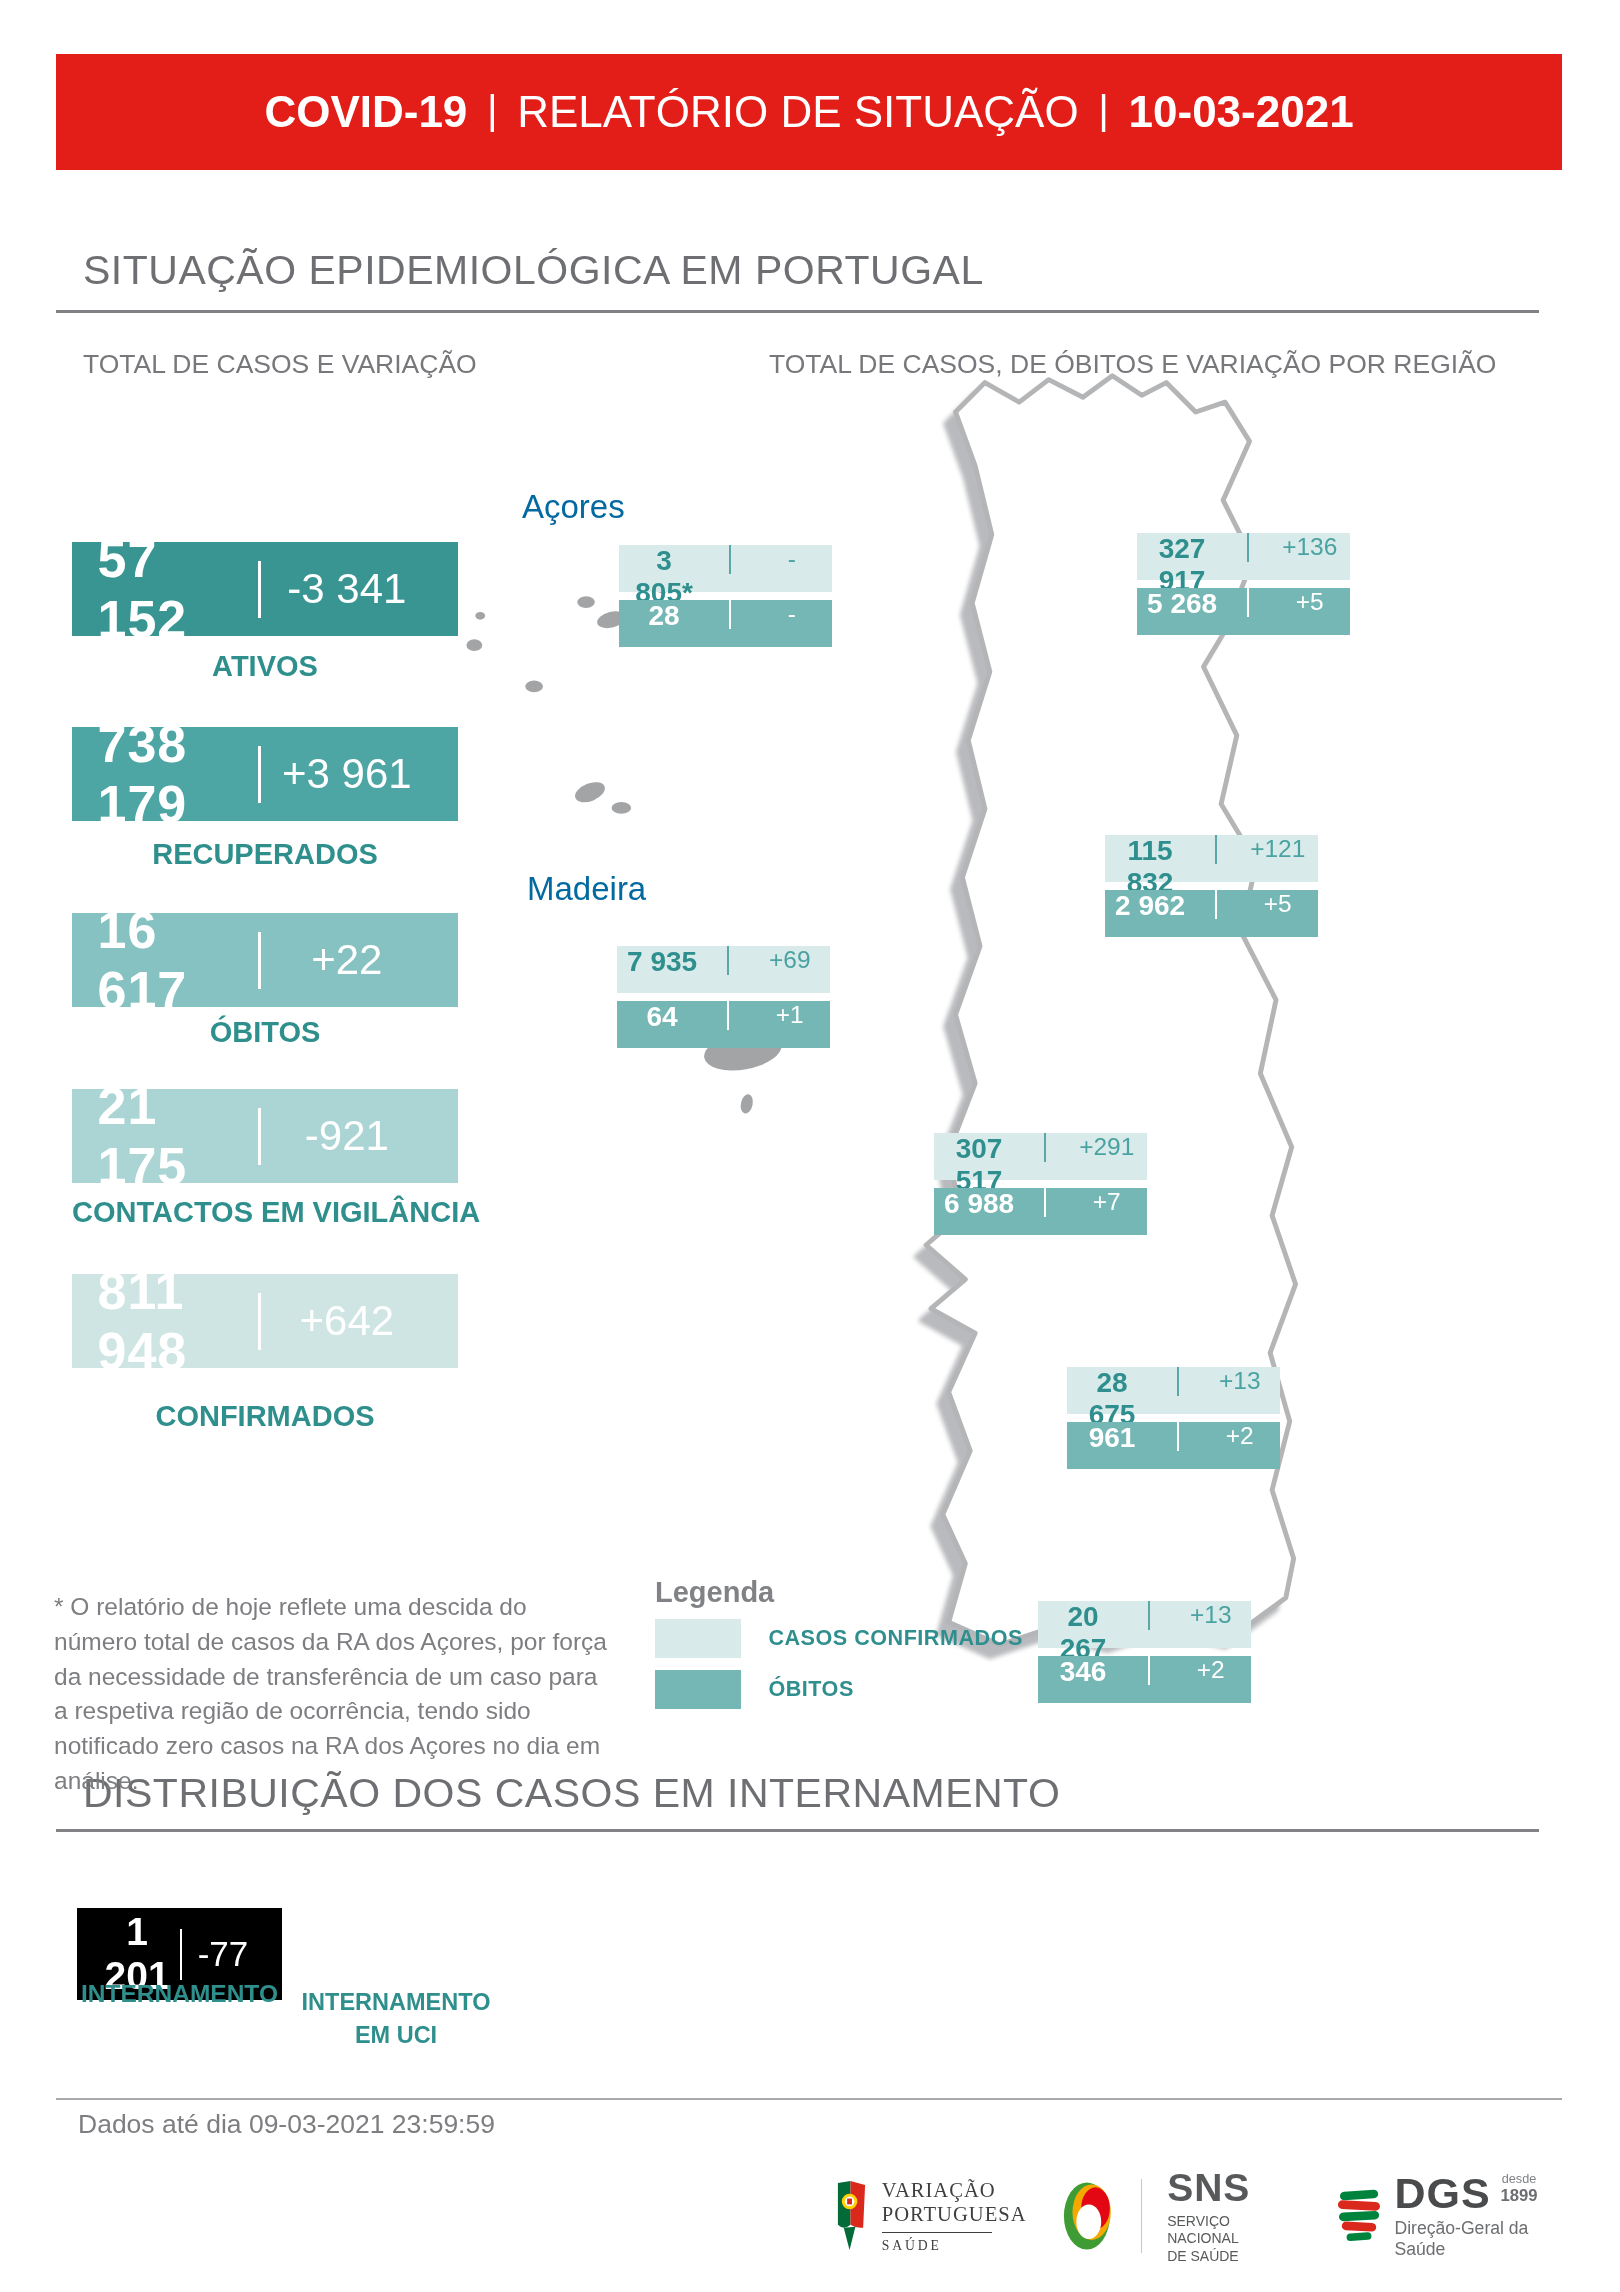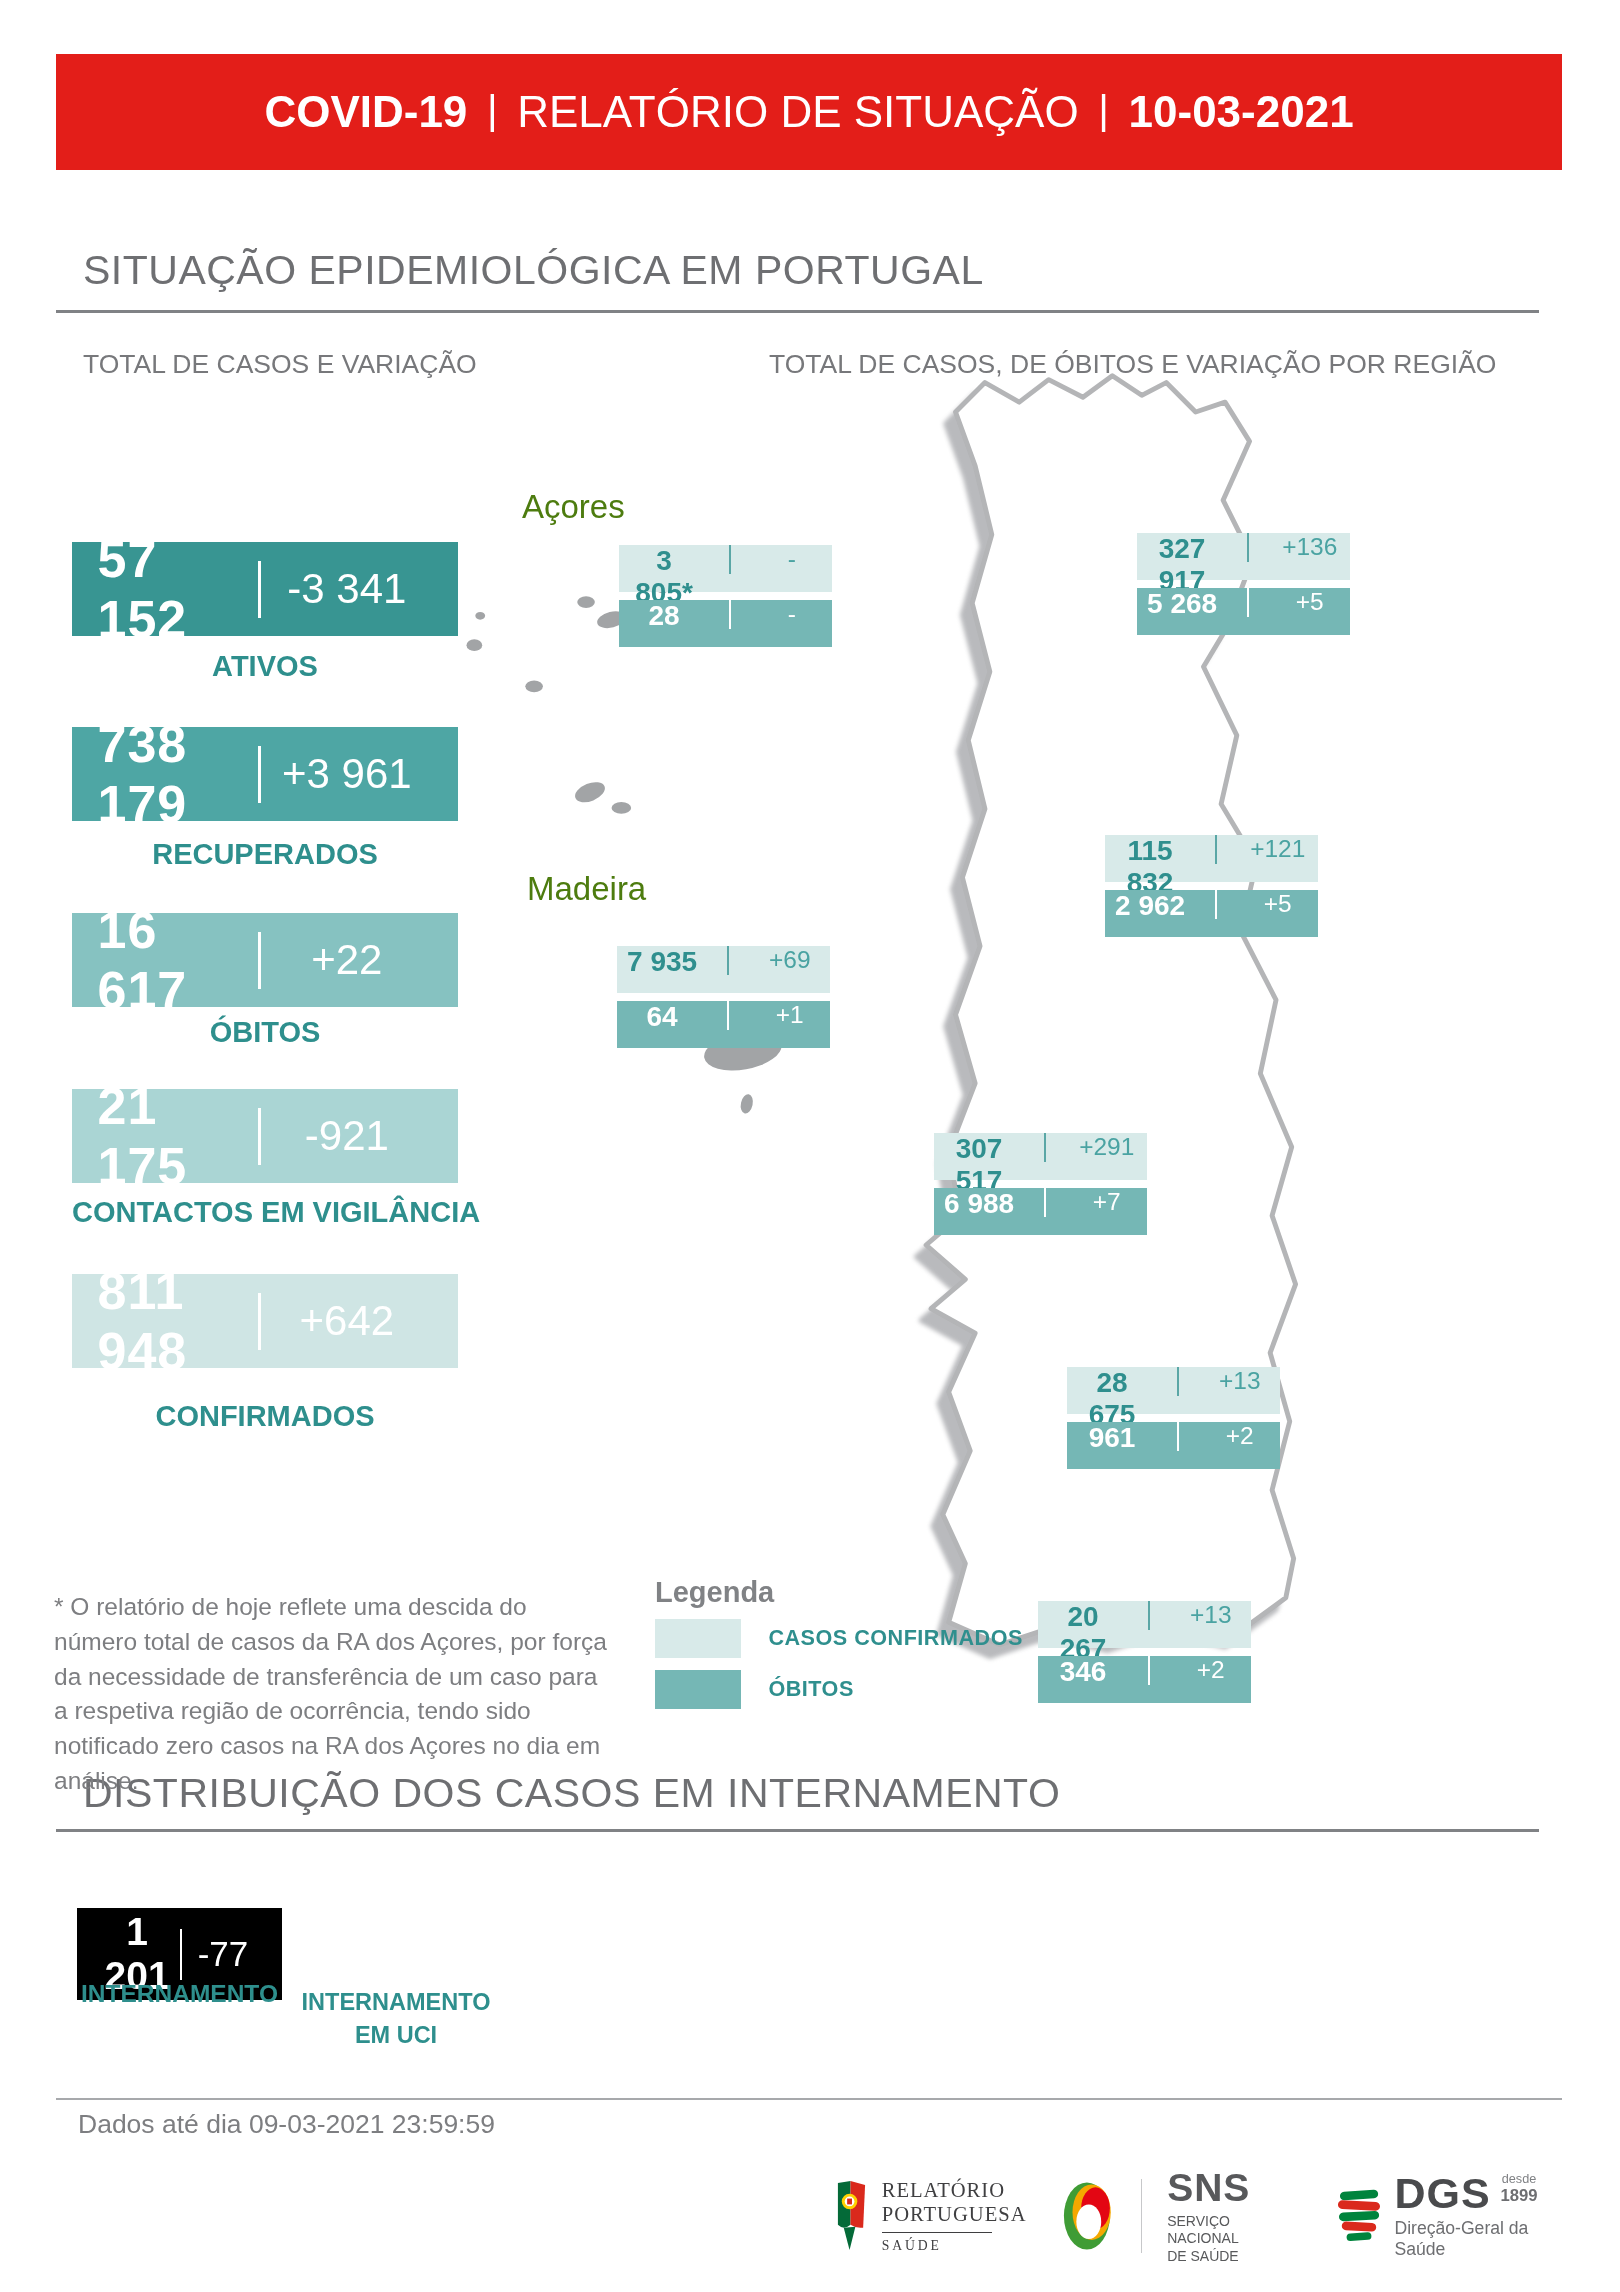--- a/index.html
+++ b/index.html
@@ -37,21 +37,21 @@
   .statlabel{position:absolute;left:72px;width:386px;text-align:center;color:#2e8f8d;
              font-weight:bold;font-size:29px;white-space:nowrap;z-index:2;}
   #tlabel-0{top:650px;}
   #tlabel-1{top:838px;}
   #tlabel-2{top:1016px;}
   #tlabel-3{top:1196px;}
   #tlabel-4{top:1400px;}
 
   
   #map-svg{position:absolute;left:0;top:0;z-index:0;}
-  .island-label{position:absolute;color:#4d7c0f;font-size:33px;z-index:1;}
+  .island-label{position:absolute;color:#0369a1;font-size:33px;z-index:1;}
   #lbl-acores{left:522px;top:488px;}
   #lbl-madeira{left:527px;top:870px;}
 
   
   .region{position:absolute;width:213px;display:flex;flex-direction:column;gap:7.8px;z-index:2;}
   #r-acores{left:619px;top:545px;}
   #r-norte{left:1137px;top:533px;}
   #r-centro{left:1105px;top:835px;}
   #r-madeira{left:617px;top:946px;}
   #r-lvt{left:934px;top:1133px;}
@@ -323,21 +323,21 @@
     <div class="logo">
       <svg width="33" height="74" viewBox="0 0 34 76">
         <path d="M3 3 L16 1 L16 46 Q9 52 3 46 Z" fill="#046a38"></path>
         <path d="M16 1 L31 5 L29 49 Q22 50 16 46 Z" fill="#da291c"></path>
         <circle cx="15" cy="22" r="8" fill="#ffd100"></circle>
         <circle cx="15" cy="22" r="5" fill="#ffffff"></circle>
         <rect x="12.5" y="19" width="5" height="6" fill="#da291c"></rect>
         <path d="M9 49 L21 48 L15 72 Z" fill="#046a38"></path>
       </svg>
       <div class="rp-text">
-        <div>RELATÓRIO</div>
+        <div>VARIAÇÃO</div>
         <div>PORTUGUESA</div>
         <div class="rp-hr"></div>
         <div class="rp-sub">SAÚDE</div>
       </div>
     </div>
 
     <div class="logo">
       <svg width="55" height="76" viewBox="0 0 56 78">
         <ellipse cx="26" cy="39" rx="24" ry="35" fill="#3f9c35"></ellipse>
         <ellipse cx="31" cy="35" rx="20" ry="29" fill="#f5a800"></ellipse>

